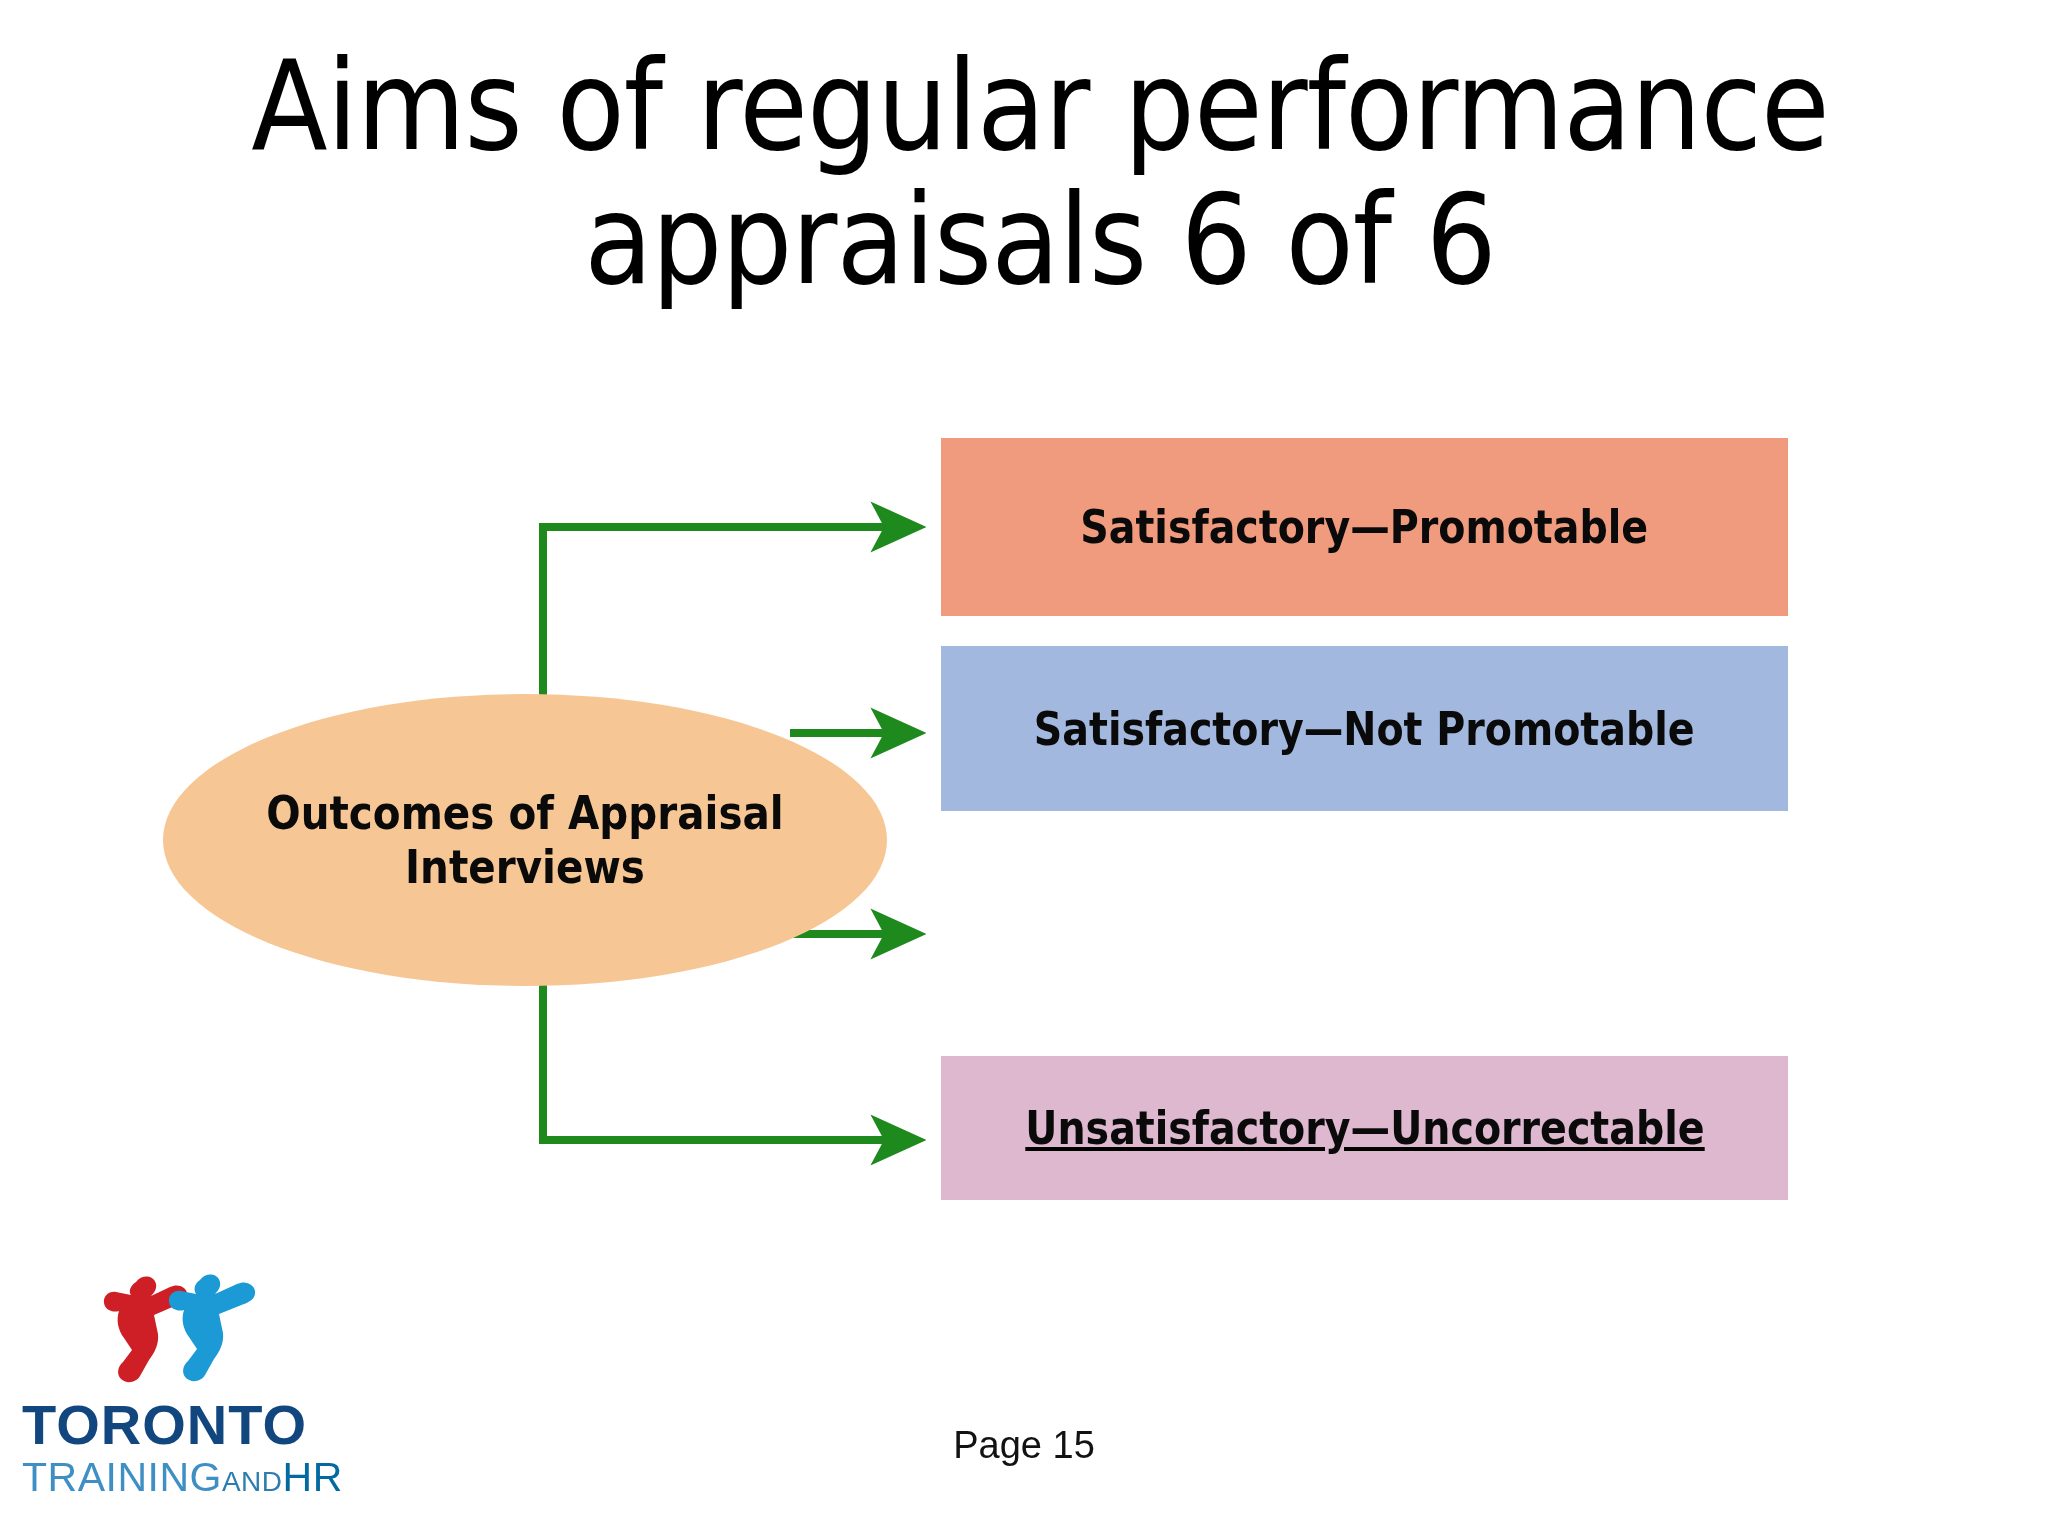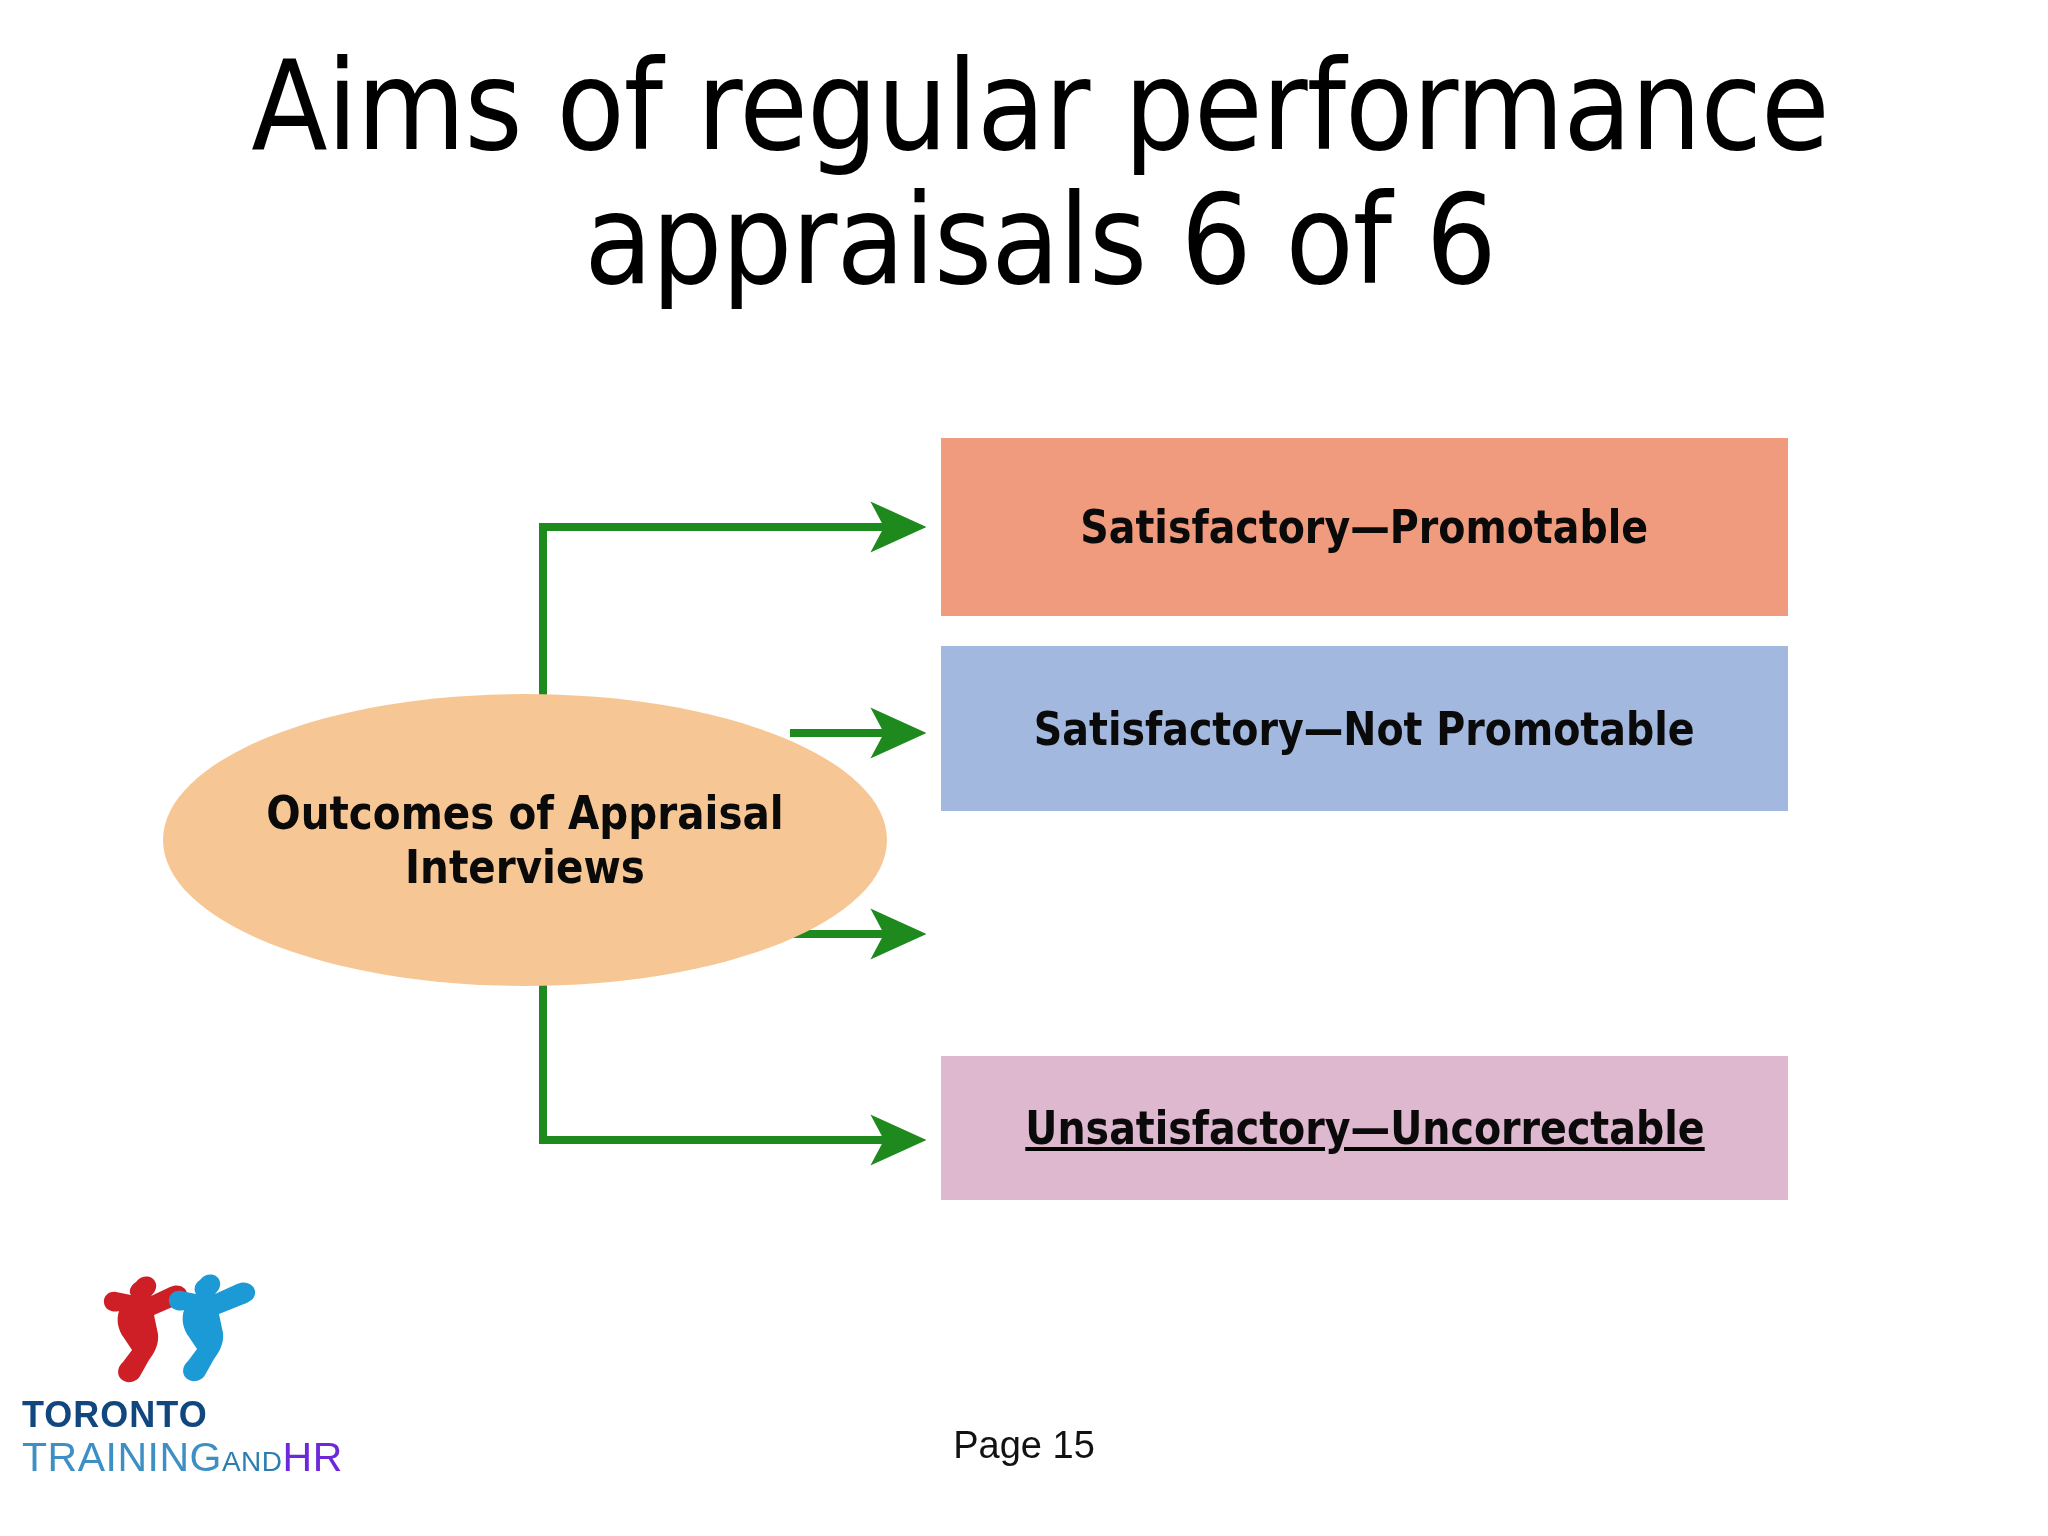--- a/index.html
+++ b/index.html
@@ -140,40 +140,40 @@
     position: absolute;
     left: 0;
     top: 125px;
     width: 320px;
     text-align: left;
   }
   #logo-toronto {
     display: block;
     font-family: "Liberation Sans", sans-serif;
     font-weight: bold;
-    font-size: 36px;
+    font-size: 56px;
     letter-spacing: 1px;
     color: #11467F;
     line-height: 1.0;
   }
   #logo-sub {
     display: block;
     font-family: "Liberation Sans", sans-serif;
     font-size: 41px;
     letter-spacing: 0.5px;
     color: #3E8FC4;
     line-height: 1.18;
     white-space: nowrap;
   }
   #logo-sub .small {
     font-size: 28px;
     color: #2D7EAE;
   }
   #logo-sub .hr {
-    color: #6d28d9;
+    color: #0369a1;
   }
 </style>
 </head>
 <body style="background: rgb(255, 255, 255);">
 
 <div id="slide" style="background: rgb(255, 255, 255);">
 
   <div id="title">Aims of regular performance
 appraisals 6 of 6</div>
 

